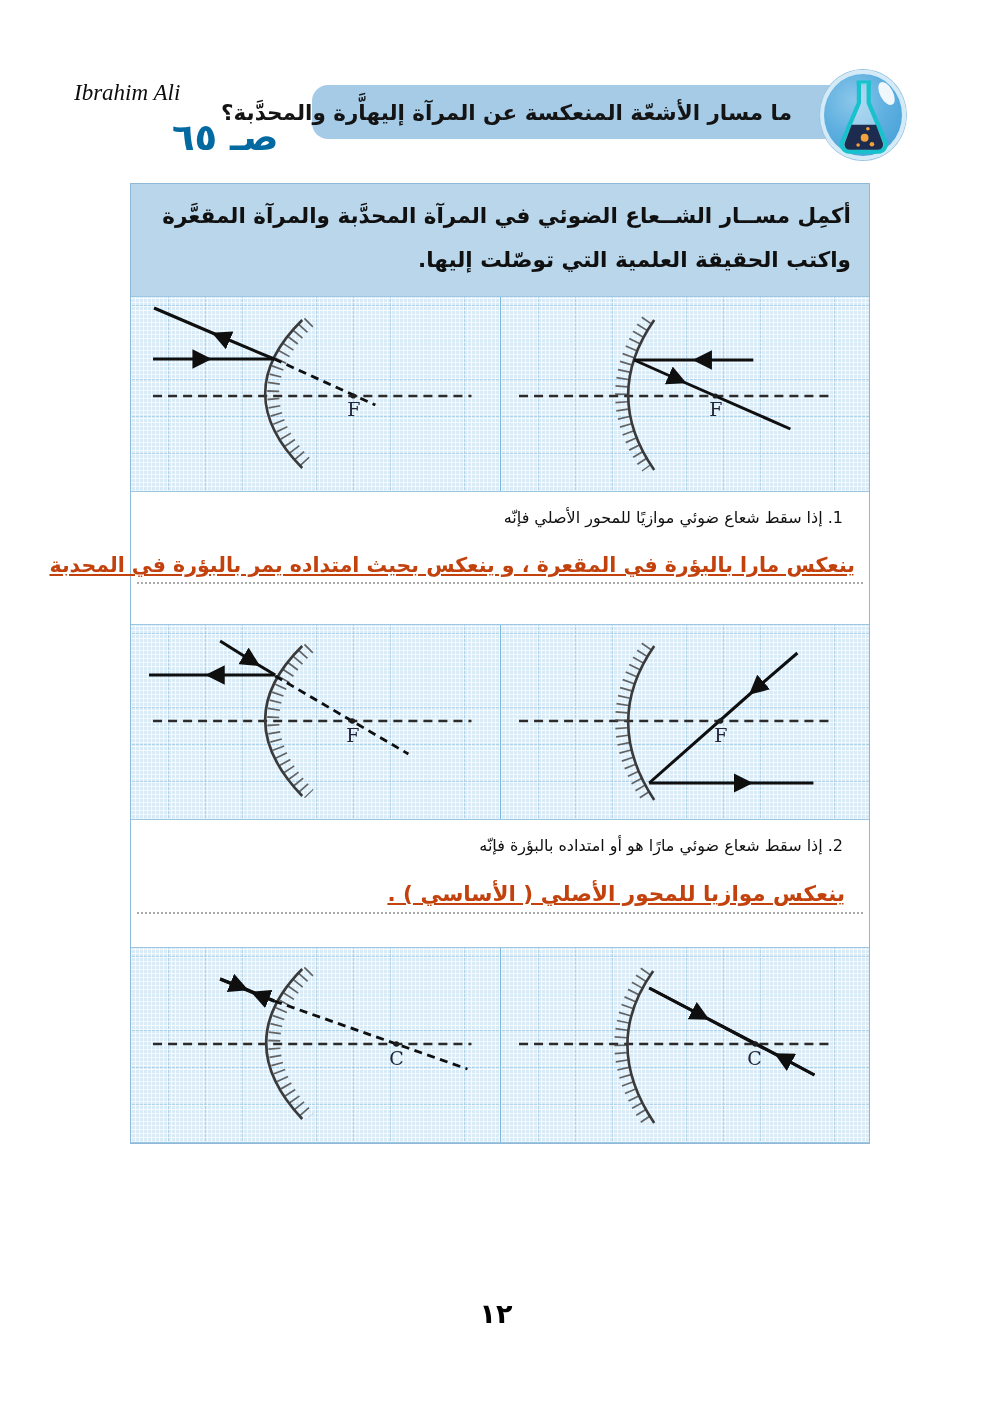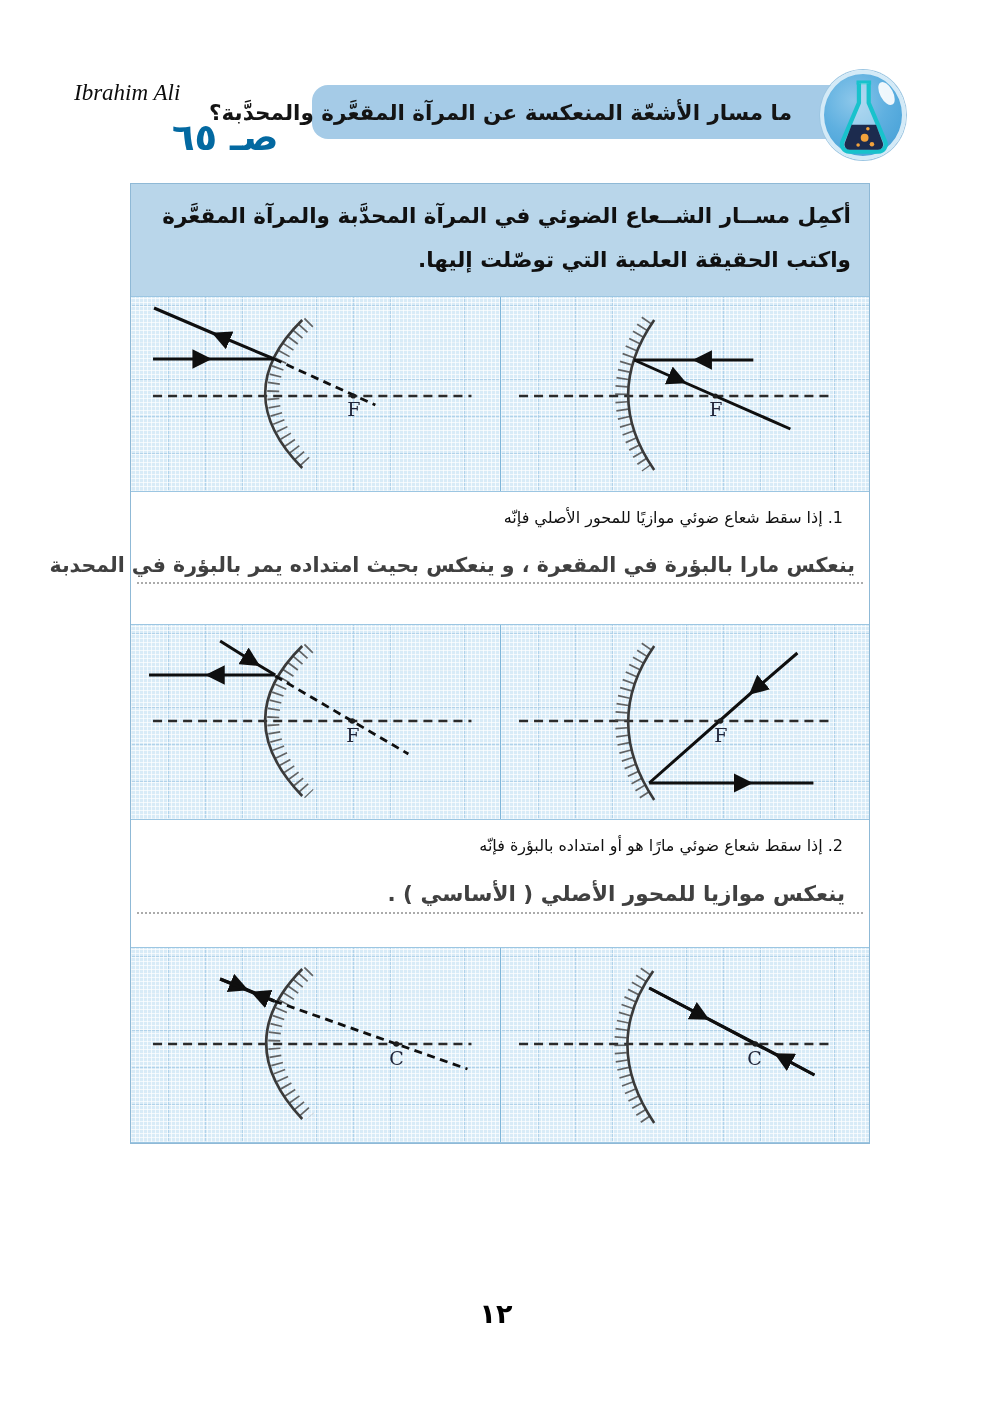--- a/index.html
+++ b/index.html
@@ -100,22 +100,23 @@
   .qa .q {
     text-align:right;
     font-size:16px; color:#101010;
     padding:16px 26px 0 20px;
   }
   .qa1 { height:132px; }
   .qa2 { height:127px; }
   .qa3 { height:136px; }
 
   .ans {
-    font-weight:bold; font-size:20.5px; color:#404040;
+    font-weight:bold; font-size:20.5px; color:#c2410c;
     text-align:right;
+    text-decoration:underline;
   }
   .qa1 .ans {
     margin:26px 6px 0 6px;
     padding:0 8px 5px 8px;
     border-bottom:2px dotted #ababab;
     white-space:nowrap;
   }
   .qa2 .ans {
     margin:26px 6px 0 6px;
     padding:0 18px 6px 8px;
@@ -133,21 +134,21 @@
     font-weight:bold; font-size:27px; color:#000;
     letter-spacing:9px;
   }
 </style>
 </head>
 <body>
 
 <div class="author">Ibrahim Ali</div>
 
 <div class="banner">
-  <div class="banner-text">ما مسار الأشعّة المنعكسة عن المرآة المقعَّرة والمحدَّبة؟</div>
+  <div class="banner-text">ما مسار الأشعّة المنعكسة عن المرآة إليهاَّرة والمحدَّبة؟</div>
 </div>
 
 <div class="flask-circle">
   <svg viewBox="0 0 48 50" width="78" height="82" style="position:absolute;left:0;top:0">
     <path d="M20 5 h9" stroke="#18c2cc" stroke-width="2.5" fill="none"></path>
     <path d="M21.5 5.5 v12 L11.5 41 a4.5 4.5 0 0 0 4 6.5 h18 a4.5 4.5 0 0 0 4-6.5 L27.5 17.5 v-12" stroke="#18c2cc" stroke-width="2.6" fill="rgba(255,255,255,0.35)"></path>
     <path d="M17 31 h15 l4.2 11 a3.2 3.2 0 0 1-3 4.4 h-17.4 a3.2 3.2 0 0 1-3-4.4 z" fill="#1c2b4e"></path>
     <circle cx="25" cy="39" r="2.4" fill="#f2a33c"></circle>
     <circle cx="29.5" cy="43" r="1.4" fill="#f2a33c"></circle>
     <circle cx="21" cy="43.5" r="1.1" fill="#f2a33c"></circle>

